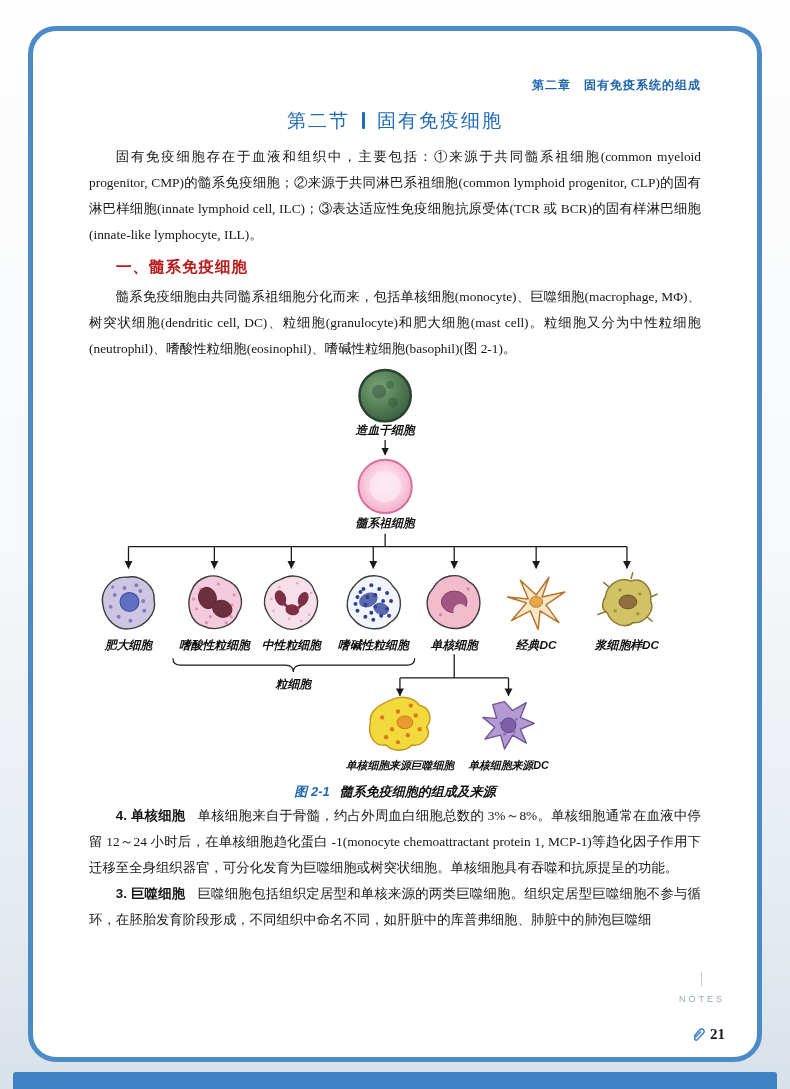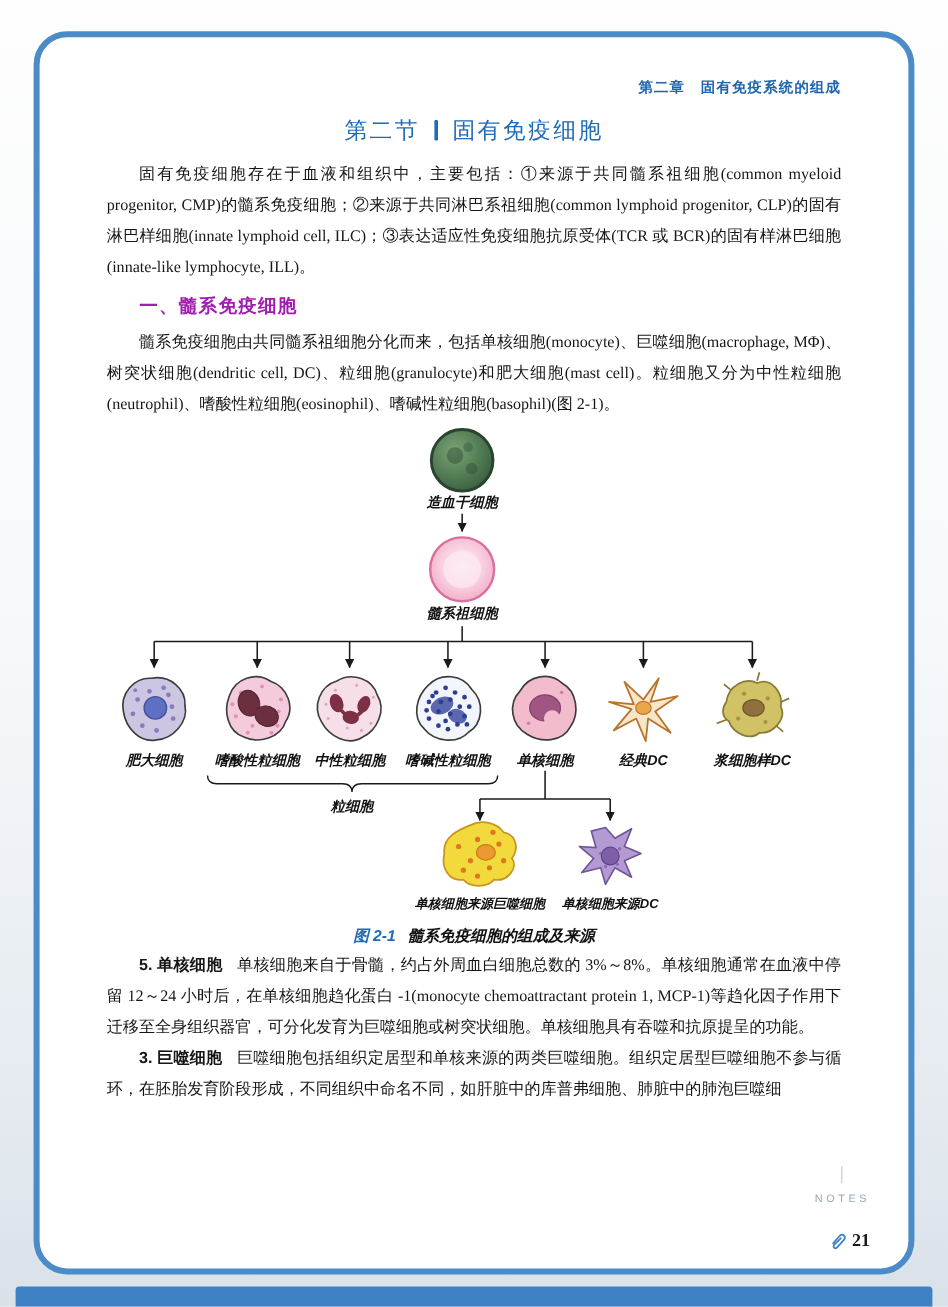--- a/index.html
+++ b/index.html
@@ -10,21 +10,21 @@
     background: linear-gradient(180deg, #fefefe 0%, #f6f8fa 50%, #e4eaf0 85%, #d9e1e9 100%);
     font-family:"Liberation Serif", serif;
     color:#161616;
   }
   .book-frame {
     position:absolute; left:28px; top:26px; width:734px; height:1036px;
     border:5px solid #4a8bc8; border-radius:28px; background:#ffffff;
   }
   .page-content {
     position:relative; width:100%; height:100%;
-    padding:34px 56px 0; overflow:hidden; border-radius:22px;
+    padding:46px 56px 0; overflow:hidden; border-radius:22px;
   }
   .chapter-header {
     text-align:right; color:#2066ae;
     font-family:"Liberation Sans", sans-serif; font-weight:700;
     font-size:12px; letter-spacing:1px; margin-bottom:14px;
   }
   .para {
     font-size:13.4px; line-height:1.95; text-align:justify;
     text-indent:2em; color:#161616;
   }
@@ -32,21 +32,21 @@
   .section-title {
     text-align:center; color:#1f6bb5;
     font-family:"Liberation Sans", sans-serif; font-size:19px; font-weight:400;
     margin:14px 0 10px; letter-spacing:2px;
   }
   .section-divider {
     display:inline-block; width:3px; height:17px; background:#1f6bb5;
     margin:0 12px; vertical-align:-2px; border-radius:1px;
   }
   .subsection-title {
-    color:#a21caf; font-family:"Liberation Sans", sans-serif;
+    color:#b91c1c; font-family:"Liberation Sans", sans-serif;
     font-size:15.5px; font-weight:700; margin:8px 0 6px;
     padding-left:27px; letter-spacing:1px;
   }
   .figure { margin:4px 0 2px;font-style:italic; }
   .diagram { display:block; width:100%; height:auto; }
   .lbl {
     font-family:"Liberation Sans", sans-serif; font-size:12px; font-weight:700;
     fill:#111; text-anchor:middle;
   }
   .lbl-sm { font-size:11px; }
@@ -284,21 +284,21 @@
               <circle cx="-4" cy="9" r="1.5"></circle>
           </g>
           <circle cx="0" cy="0" r="7.5" fill="#7d5fa8" stroke="#5f4488" stroke-width="1"></circle>
         </g>
         <text class="lbl lbl-sm" x="425" y="408">单核细胞来源DC</text>
       </svg>
 
       <figcaption class="caption"><span class="caption-label">图 2-1</span><span>髓系免疫细胞的组成及来源</span></figcaption>
     </figure>
 
-    <p class="para"><span class="lead">5. 单核细胞</span><span>单核细胞来自于骨髓，约占外周血白细胞总数的 3%～8%。单核细胞通常在血液中停留 12～24 小时后，在单核细胞趋化蛋白 -1(monocyte chemoattractant protein 1, MCP-1)等趋化因子作用下迁移至全身组织器官，可分化发育为巨噬细胞或树突状细胞。单核细胞具有吞噬和抗原提呈的功能。</span></p>
+    <p class="para"><span class="lead">4. 单核细胞</span><span>单核细胞来自于骨髓，约占外周血白细胞总数的 3%～8%。单核细胞通常在血液中停留 12～24 小时后，在单核细胞趋化蛋白 -1(monocyte chemoattractant protein 1, MCP-1)等趋化因子作用下迁移至全身组织器官，可分化发育为巨噬细胞或树突状细胞。单核细胞具有吞噬和抗原提呈的功能。</span></p>
 
     <p class="para"><span class="lead">3. 巨噬细胞</span><span>巨噬细胞包括组织定居型和单核来源的两类巨噬细胞。组织定居型巨噬细胞不参与循环，在胚胎发育阶段形成，不同组织中命名不同，如肝脏中的库普弗细胞、肺脏中的肺泡巨噬细</span></p>
 
     <div class="notes-block">
       <div class="notes-row">
         <span class="notes-rule"></span>
         <span class="notes-label">NOTES</span>
       </div>
       <div class="page-num-row">
         <svg width="14" height="16" viewBox="0 0 13 15">

